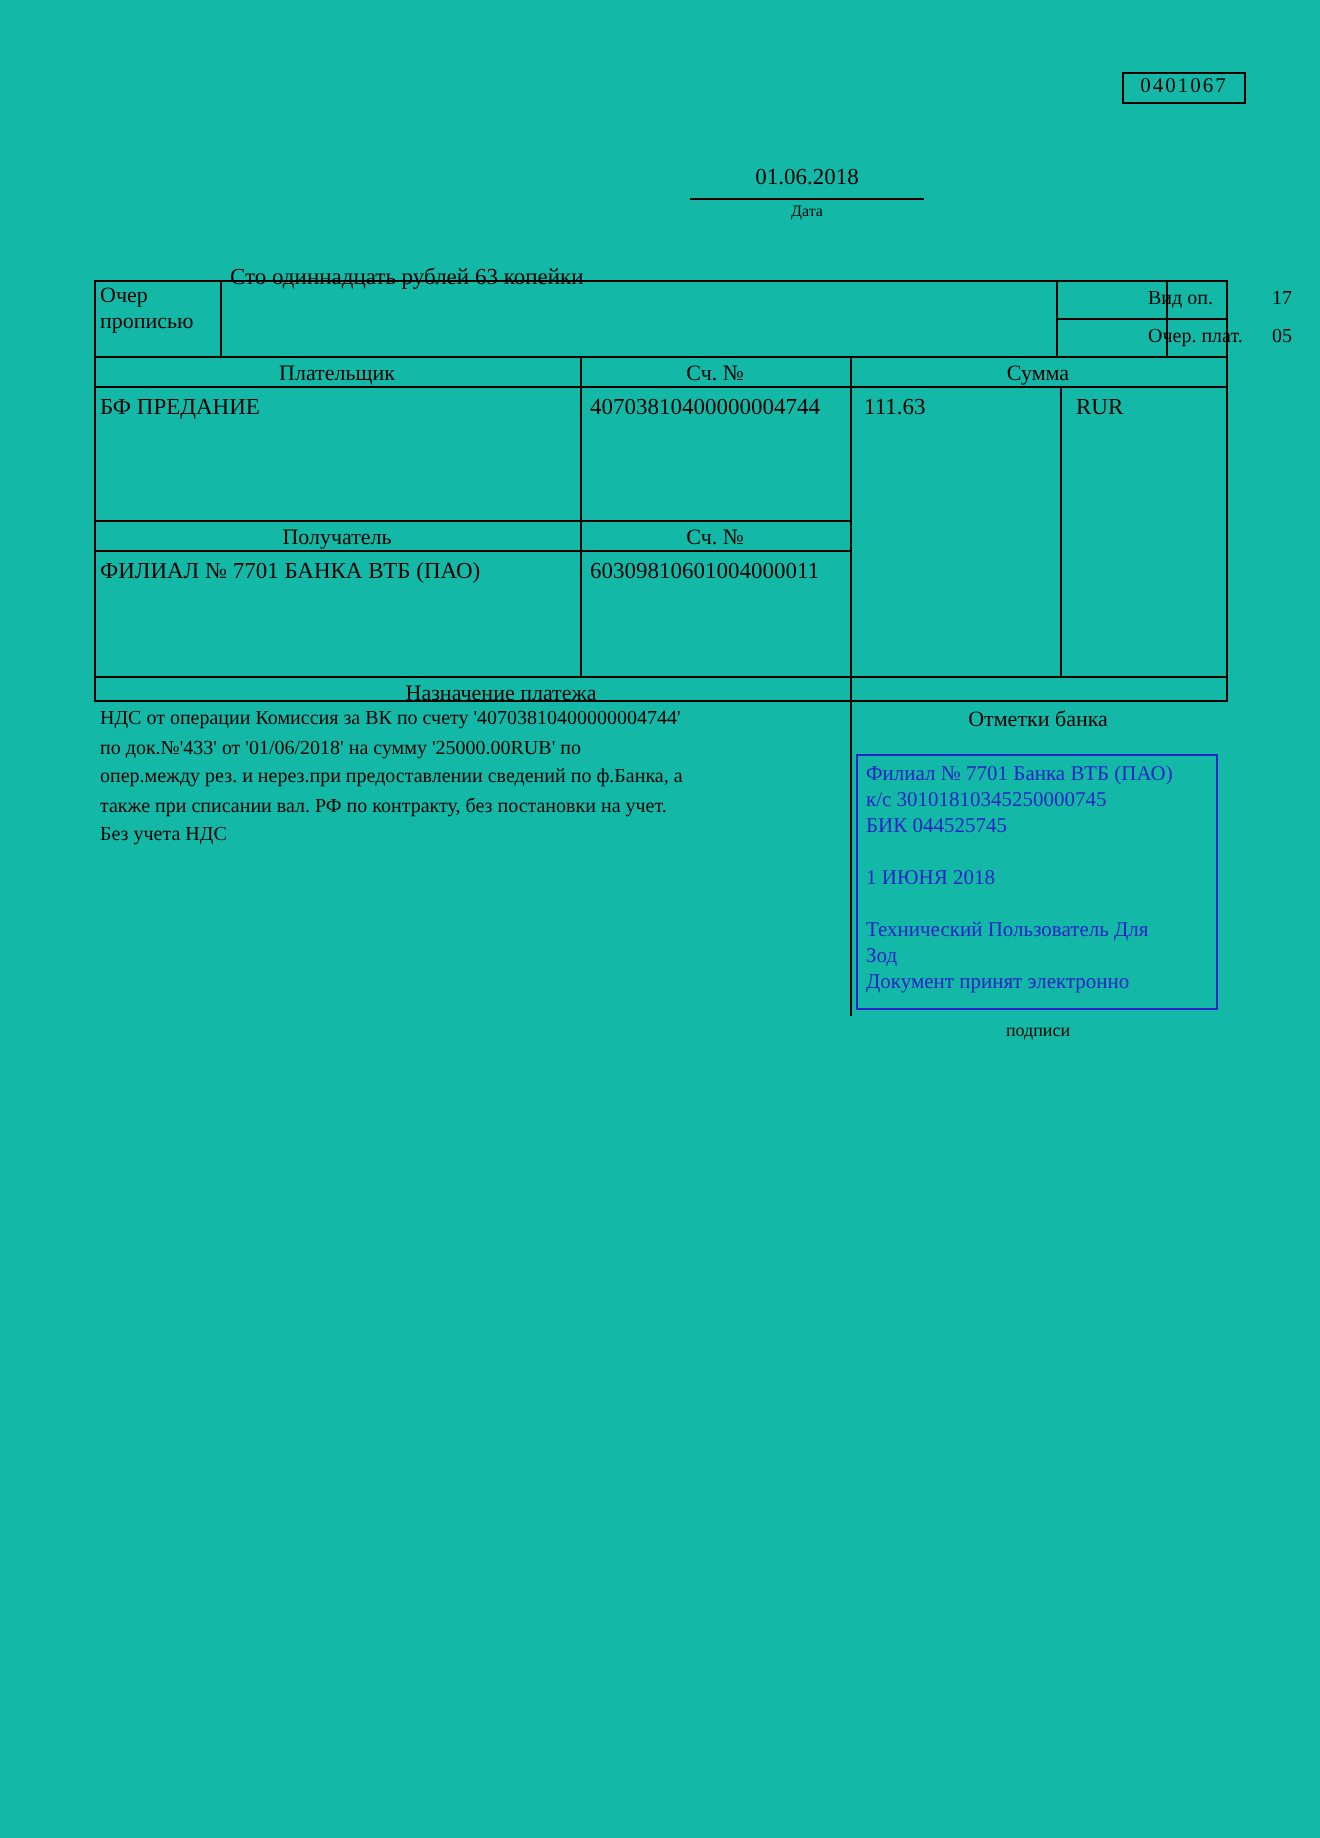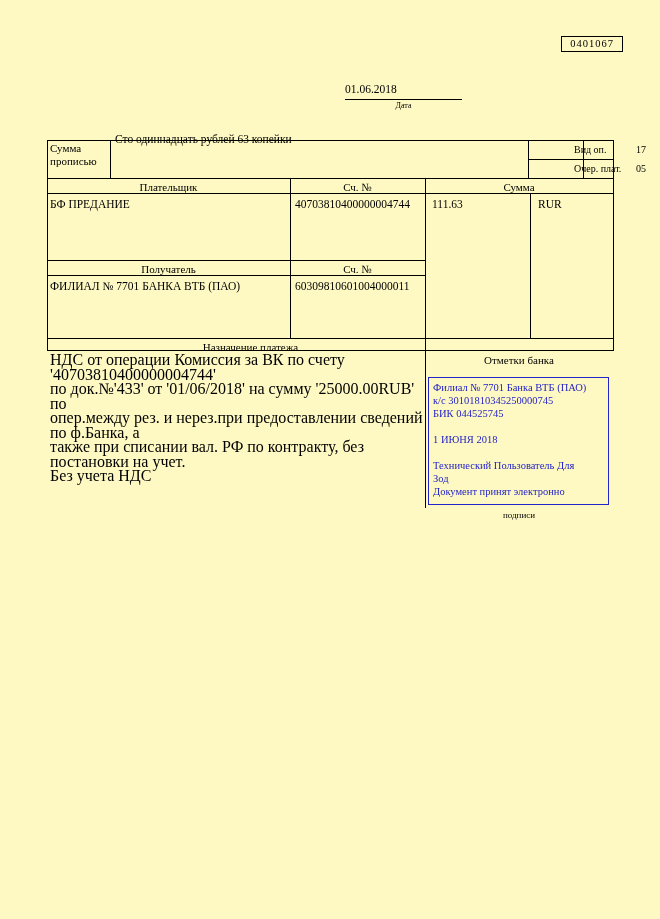--- a/index.html
+++ b/index.html
@@ -1,20 +1,20 @@
 <!DOCTYPE html>
 <html style="--stamp-blue: #2424c8;"><head>
 <meta charset="utf-8">
 <style>
   * { margin:0; padding:0; box-sizing:border-box; }
   html,body { background:#ffffff; }
   .page {
     position:relative;
     width:660px; height:919px;
-    background:#fef9c3;
+    background:#14b8a6;
     font-family:"Liberation Serif", serif;
     color:#000;
     overflow:hidden;
   }
   .hline { position:absolute; height:1px; background:#000; }
   .vline { position:absolute; width:1px;  background:#000; }
   .txt   { position:absolute; font-size:11.5px; line-height:14px; white-space:nowrap; }
   .wrap  { white-space:normal; }
   .ctr   { text-align:center; }
   .small { font-size:10px; line-height:12px;margin-left:43px; }
@@ -23,21 +23,21 @@
   .form-code {
     position:absolute; left:561px; top:36px; width:62px; height:16px;
     border:1px solid #000; text-align:center;
     font-size:10.5px; line-height:14px; letter-spacing:1px;
   }
   .title {
     position:absolute; left:55px; top:83px;
     font-family:"Liberation Sans", sans-serif;
     font-weight:bold; font-size:12px; white-space:nowrap;
   }
-  .date-val { position:absolute; left:345px; top:83px; width:117px; text-align:left; font-size:11.5px; }
+  .date-val { position:absolute; left:345px; top:83px; width:117px; text-align:center; font-size:11.5px; }
   .date-line { position:absolute; left:345px; top:99px; width:117px; height:1px; background:#000; }
   .date-lbl { position:absolute; left:345px; top:101px; width:117px; text-align:center; font-size:8px; }
 
   .stamp {
     position:absolute; left:428px; top:377px; width:181px; height:128px;
     border:1px solid var(--stamp-blue, #2424c8);
     color:var(--stamp-blue, #2424c8);
     padding:3px 4px;
     font-size:10.5px; line-height:13px;
   }
@@ -65,21 +65,21 @@
 
   <div class="vline" style="left:47px;top:140px;height:210px;"></div>
   <div class="vline" style="left:110px;top:140px;height:38px;"></div>
   <div class="vline" style="left:290px;top:178px;height:160px;"></div>
   <div class="vline" style="left:425px;top:178px;height:330px;"></div>
   <div class="vline" style="left:528px;top:140px;height:38px;"></div>
   <div class="vline" style="left:583px;top:140px;height:38px;"></div>
   <div class="vline" style="left:530px;top:193px;height:145px;"></div>
   <div class="vline" style="left:613px;top:140px;height:210px;"></div>
 
-  <div class="txt wrap" style="left:50px;top:142px;width:58px;font-size:11px;line-height:13px;">Сумма прописью</div>
+  <div class="txt wrap" style="left:50px;top:142px;width:58px;font-size:11px;line-height:13px;">Очер прописью</div>
   <div class="txt" style="left:115px;top:132px;">Сто одиннадцать рублей 63 копейки</div>
 
   <div class="txt small" style="left:531px;top:144px;">Вид оп.</div>
   <div class="txt small ctr" style="left:583px;top:144px;width:30px;">17</div>
   <div class="txt small" style="left:531px;top:163px;">Очер. плат.</div>
   <div class="txt small ctr" style="left:583px;top:163px;width:30px;">05</div>
 
   <div class="txt hdr ctr" style="left:47px;top:180px;width:243px;">Плательщик</div>
   <div class="txt hdr ctr" style="left:290px;top:180px;width:135px;">Сч. №</div>
   <div class="txt hdr ctr" style="left:425px;top:180px;width:188px;">Сумма</div>
@@ -90,21 +90,21 @@
   <div class="txt" style="left:538px;top:197px;">RUR</div>
 
   <div class="txt hdr ctr" style="left:47px;top:262px;width:243px;">Получатель</div>
   <div class="txt hdr ctr" style="left:290px;top:262px;width:135px;">Сч. №</div>
 
   <div class="txt" style="left:50px;top:279px;">ФИЛИАЛ № 7701 БАНКА ВТБ (ПАО)</div>
   <div class="txt" style="left:295px;top:279px;">60309810601004000011</div>
 
   <div class="txt hdr ctr" style="left:47px;top:340px;width:378px;padding-left:29px;">Назначение платежа</div>
 
-  <div style="position:absolute;left:50px;top:353px;width:374px;font-size:16px;line-height:14.5px;">
+  <div style="position:absolute;left:50px;top:353px;width:374px;font-size:10px;line-height:14.5px;">
     <div>НДС от операции Комиссия за ВК по счету '40703810400000004744'</div>
     <div>по док.№'433' от '01/06/2018' на сумму '25000.00RUB' по</div>
     <div>опер.между рез. и нерез.при предоставлении сведений по ф.Банка, а</div>
     <div>также при списании вал. РФ по контракту, без постановки на учет.</div>
     <div>Без учета НДС</div>
   </div>
 
   <div class="txt hdr ctr" style="left:425px;top:353px;width:188px;">Отметки банка</div>
 
   <div class="stamp">

